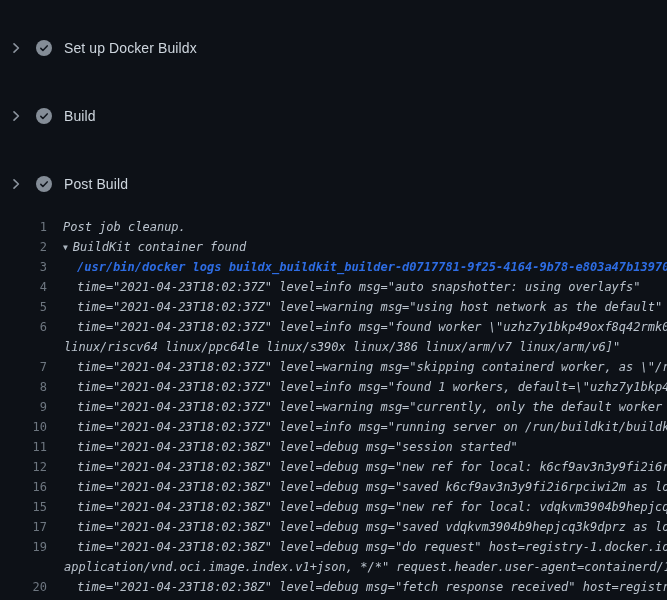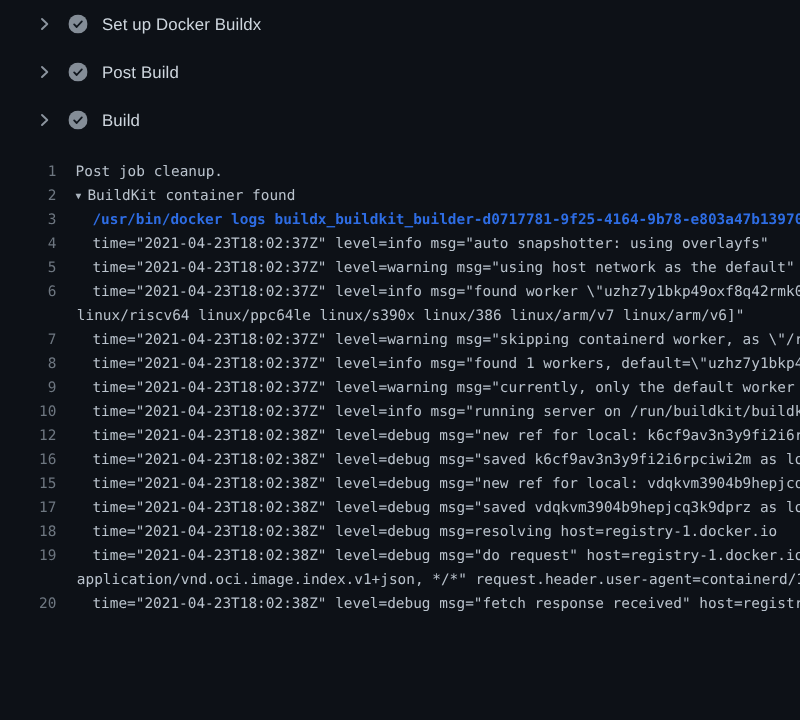--- a/index.html
+++ b/index.html
@@ -6,22 +6,23 @@
   html, body { width: 667px; height: 600px; overflow: hidden; }
   body {
     background: var(--background, #0d1117);
     font-family: "Liberation Sans", sans-serif;
   }
   .page { width: 667px; height: 600px; overflow: hidden; }
 
   
   .step-row {
     display: flex; align-items: center;
-    height: 40px; padding-left: 29px;
+    height: 40px; padding-left: 8px;
     cursor: pointer;
+    margin-top: 28px;
   }
   .step-row.expanded {
     height: 36px;
     background: var(--expanded-step-background, #1b212b);
     border-radius: 8px;
   }
   .chev {
     width: 16px; height: 16px; flex: none;
     display: flex; align-items: center; justify-content: center;
   }
@@ -47,21 +48,21 @@
     display: flex; height: 20px;
     white-space: pre; overflow: hidden;
   }
   .num {
     flex: none; width: 47px;
     text-align: right;
     color: var(--line-number, #6e7781);
     text-decoration: none;
     cursor: pointer;
   }
-  .text { flex: none; color: var(--log-text, #bac3cd); }
+  .text { flex: none; color: var(--log-text, #bac3cd); font-style: italic; }
   .text.plain, .text.group { margin-left: 16px; }
   .text.cont  { margin-left: 17px; text-align: right; }
   .text.inner, .text.command { margin-left: 30px; }
   .text.command { color: var(--command-text, #2e6de4); font-weight: bold; }
   .group-toggle { cursor: pointer; }
   .tri {
     display: inline-block;
     font-size: 8px;
     color: #aab4be;
     margin-right: 5px;
@@ -92,51 +93,51 @@
           <svg width="16" height="16" viewBox="0 0 16 16">
             <path d="M6 3.8l4.4 4.2L6 12.2" fill="none" stroke="#8b949e" stroke-width="1.6" stroke-linecap="round" stroke-linejoin="round"></path>
           </svg>
         </span>
         <span class="check">
           <svg width="16" height="16" viewBox="0 0 16 16">
             <circle cx="8" cy="8" r="8" fill="#848d97"></circle>
             <path d="M4.8 8.4l2.1 2.1 4.3-4.6" fill="none" stroke="#10161d" stroke-width="1.5" stroke-linecap="round" stroke-linejoin="round"></path>
           </svg>
         </span>
-        <span class="step-title">Post Build</span>
+        <span class="step-title">Build</span>
       </div>
       <div class="step-row">
         <span class="chev">
           <svg width="16" height="16" viewBox="0 0 16 16">
             <path d="M6 3.8l4.4 4.2L6 12.2" fill="none" stroke="#8b949e" stroke-width="1.6" stroke-linecap="round" stroke-linejoin="round"></path>
           </svg>
         </span>
         <span class="check">
           <svg width="16" height="16" viewBox="0 0 16 16">
             <circle cx="8" cy="8" r="8" fill="#848d97"></circle>
             <path d="M4.8 8.4l2.1 2.1 4.3-4.6" fill="none" stroke="#10161d" stroke-width="1.5" stroke-linecap="round" stroke-linejoin="round"></path>
           </svg>
         </span>
-        <span class="step-title">Build</span>
+        <span class="step-title">Post Build</span>
       </div>
     </div>
   <div class="log" id="log">
       <div class="log-row"><a class="num">1</a><span class="text plain">Post job cleanup.</span></div>
       <div class="log-row"><a class="num">2</a><span class="text group group-toggle"><span class="tri">▼</span><span>BuildKit container found</span></span></div>
       <div class="log-row"><a class="num">3</a><span class="text command">/usr/bin/docker logs buildx_buildkit_builder-d0717781-9f25-4164-9b78-e803a47b13970</span></div>
       <div class="log-row"><a class="num">4</a><span class="text inner">time="2021-04-23T18:02:37Z" level=info msg="auto snapshotter: using overlayfs"</span></div>
       <div class="log-row"><a class="num">5</a><span class="text inner">time="2021-04-23T18:02:37Z" level=warning msg="using host network as the default"</span></div>
       <div class="log-row"><a class="num">6</a><span class="text inner">time="2021-04-23T18:02:37Z" level=info msg="found worker \"uzhz7y1bkp49oxf8q42rmk0xj</span></div>
       <div class="log-row"><a class="num"></a><span class="text cont">linux/riscv64 linux/ppc64le linux/s390x linux/386 linux/arm/v7 linux/arm/v6]"</span></div>
       <div class="log-row"><a class="num">7</a><span class="text inner">time="2021-04-23T18:02:37Z" level=warning msg="skipping containerd worker, as \"/run</span></div>
       <div class="log-row"><a class="num">8</a><span class="text inner">time="2021-04-23T18:02:37Z" level=info msg="found 1 workers, default=\"uzhz7y1bkp49o</span></div>
       <div class="log-row"><a class="num">9</a><span class="text inner">time="2021-04-23T18:02:37Z" level=warning msg="currently, only the default worker ca</span></div>
       <div class="log-row"><a class="num">10</a><span class="text inner">time="2021-04-23T18:02:37Z" level=info msg="running server on /run/buildkit/buildkitd</span></div>
+      <div class="log-row"><a class="num">11</a><span class="text inner">time="2021-04-23T18:02:38Z" level=debug msg="session started"</span></div>
       <div class="log-row"><a class="num">12</a><span class="text inner">time="2021-04-23T18:02:38Z" level=debug msg="new ref for local: k6cf9av3n3y9fi2i6rpc</span></div>
       <div class="log-row"><a class="num">16</a><span class="text inner">time="2021-04-23T18:02:38Z" level=debug msg="saved k6cf9av3n3y9fi2i6rpciwi2m as loca</span></div>
       <div class="log-row"><a class="num">15</a><span class="text inner">time="2021-04-23T18:02:38Z" level=debug msg="new ref for local: vdqkvm3904b9hepjcq3k</span></div>
       <div class="log-row"><a class="num">17</a><span class="text inner">time="2021-04-23T18:02:38Z" level=debug msg="saved vdqkvm3904b9hepjcq3k9dprz as loca</span></div>
-      <div class="log-row"><a class="num">18</a><span class="text inner">time="2021-04-23T18:02:38Z" level=debug msg=resolving host=registry-1.docker.io</span></div>
       <div class="log-row"><a class="num">19</a><span class="text inner">time="2021-04-23T18:02:38Z" level=debug msg="do request" host=registry-1.docker.io re</span></div>
       <div class="log-row"><a class="num"></a><span class="text cont">application/vnd.oci.image.index.v1+json, */*" request.header.user-agent=containerd/1.4</span></div>
       <div class="log-row"><a class="num">20</a><span class="text inner">time="2021-04-23T18:02:38Z" level=debug msg="fetch response received" host=registry-</span></div>
     </div>
 </div>
 
 </body></html>

